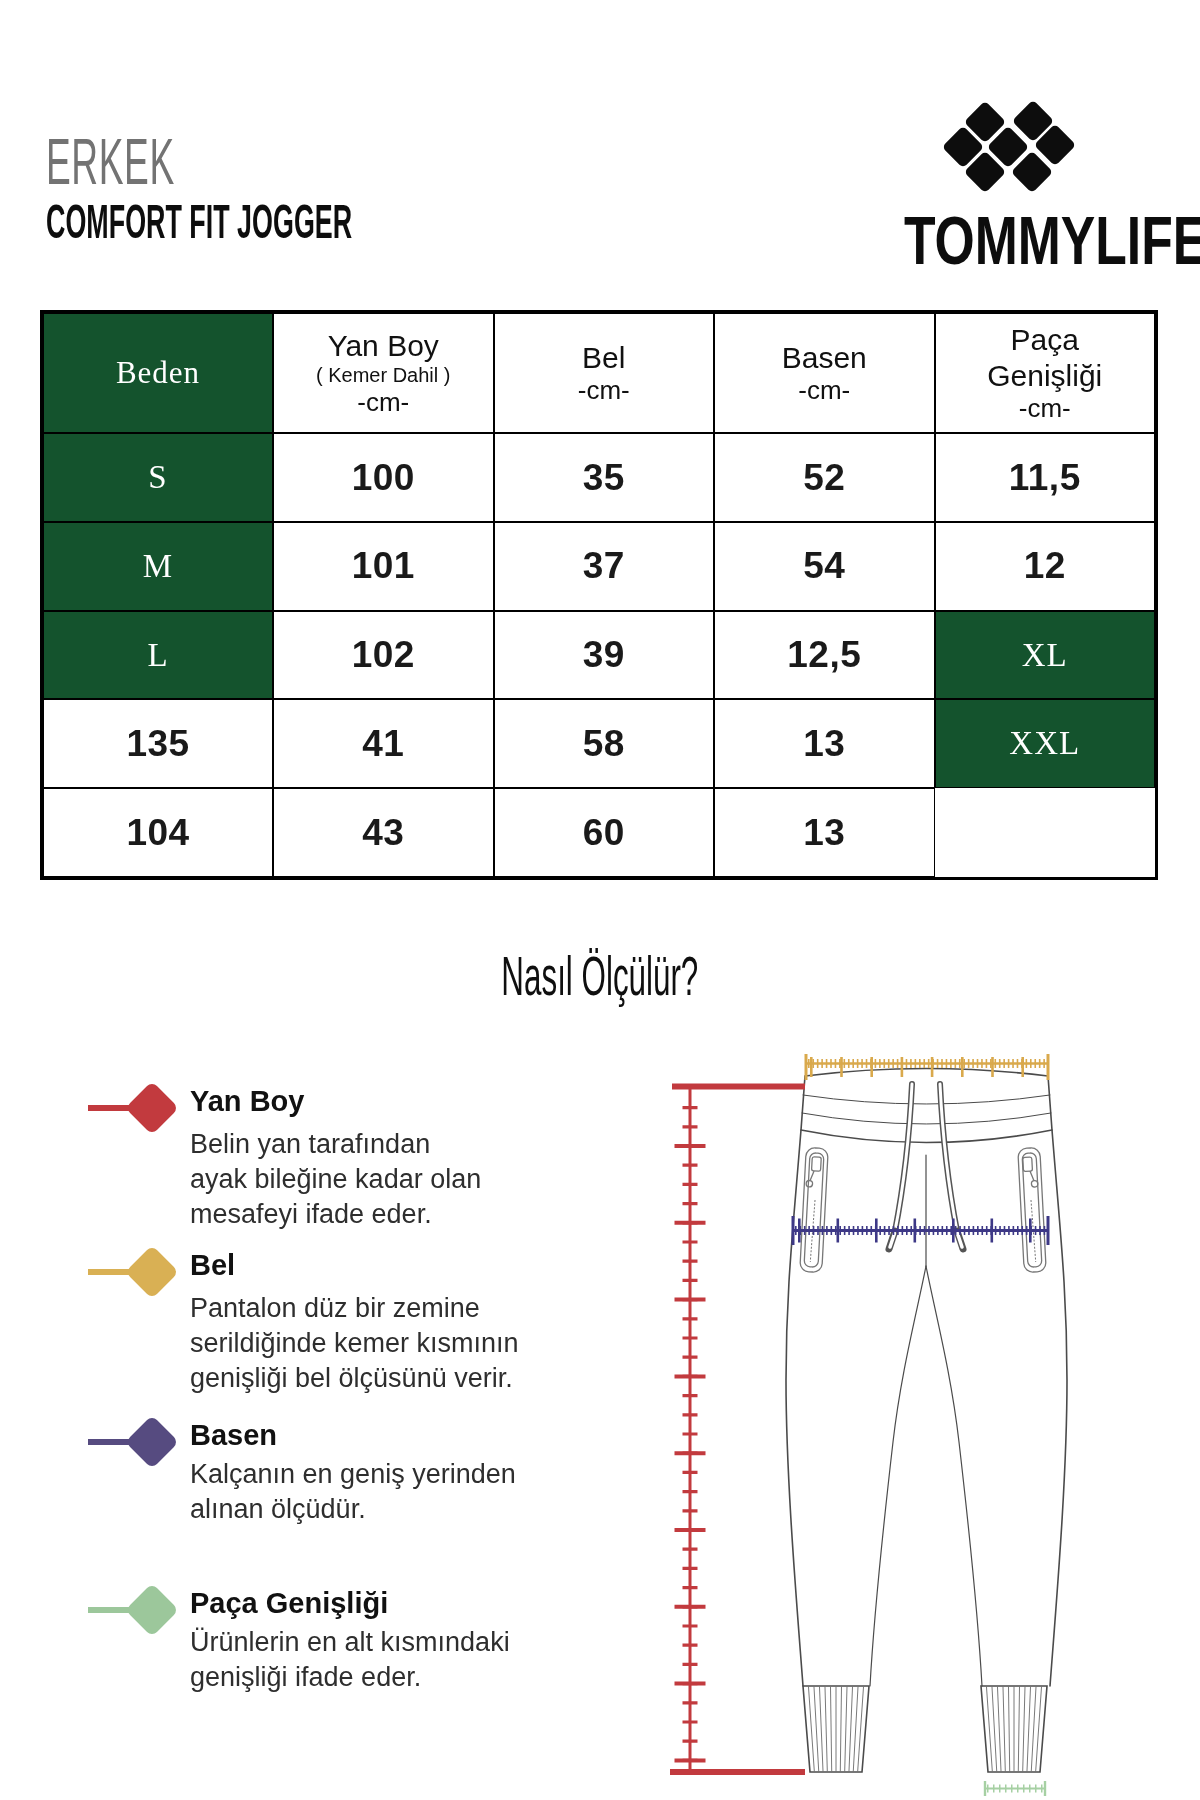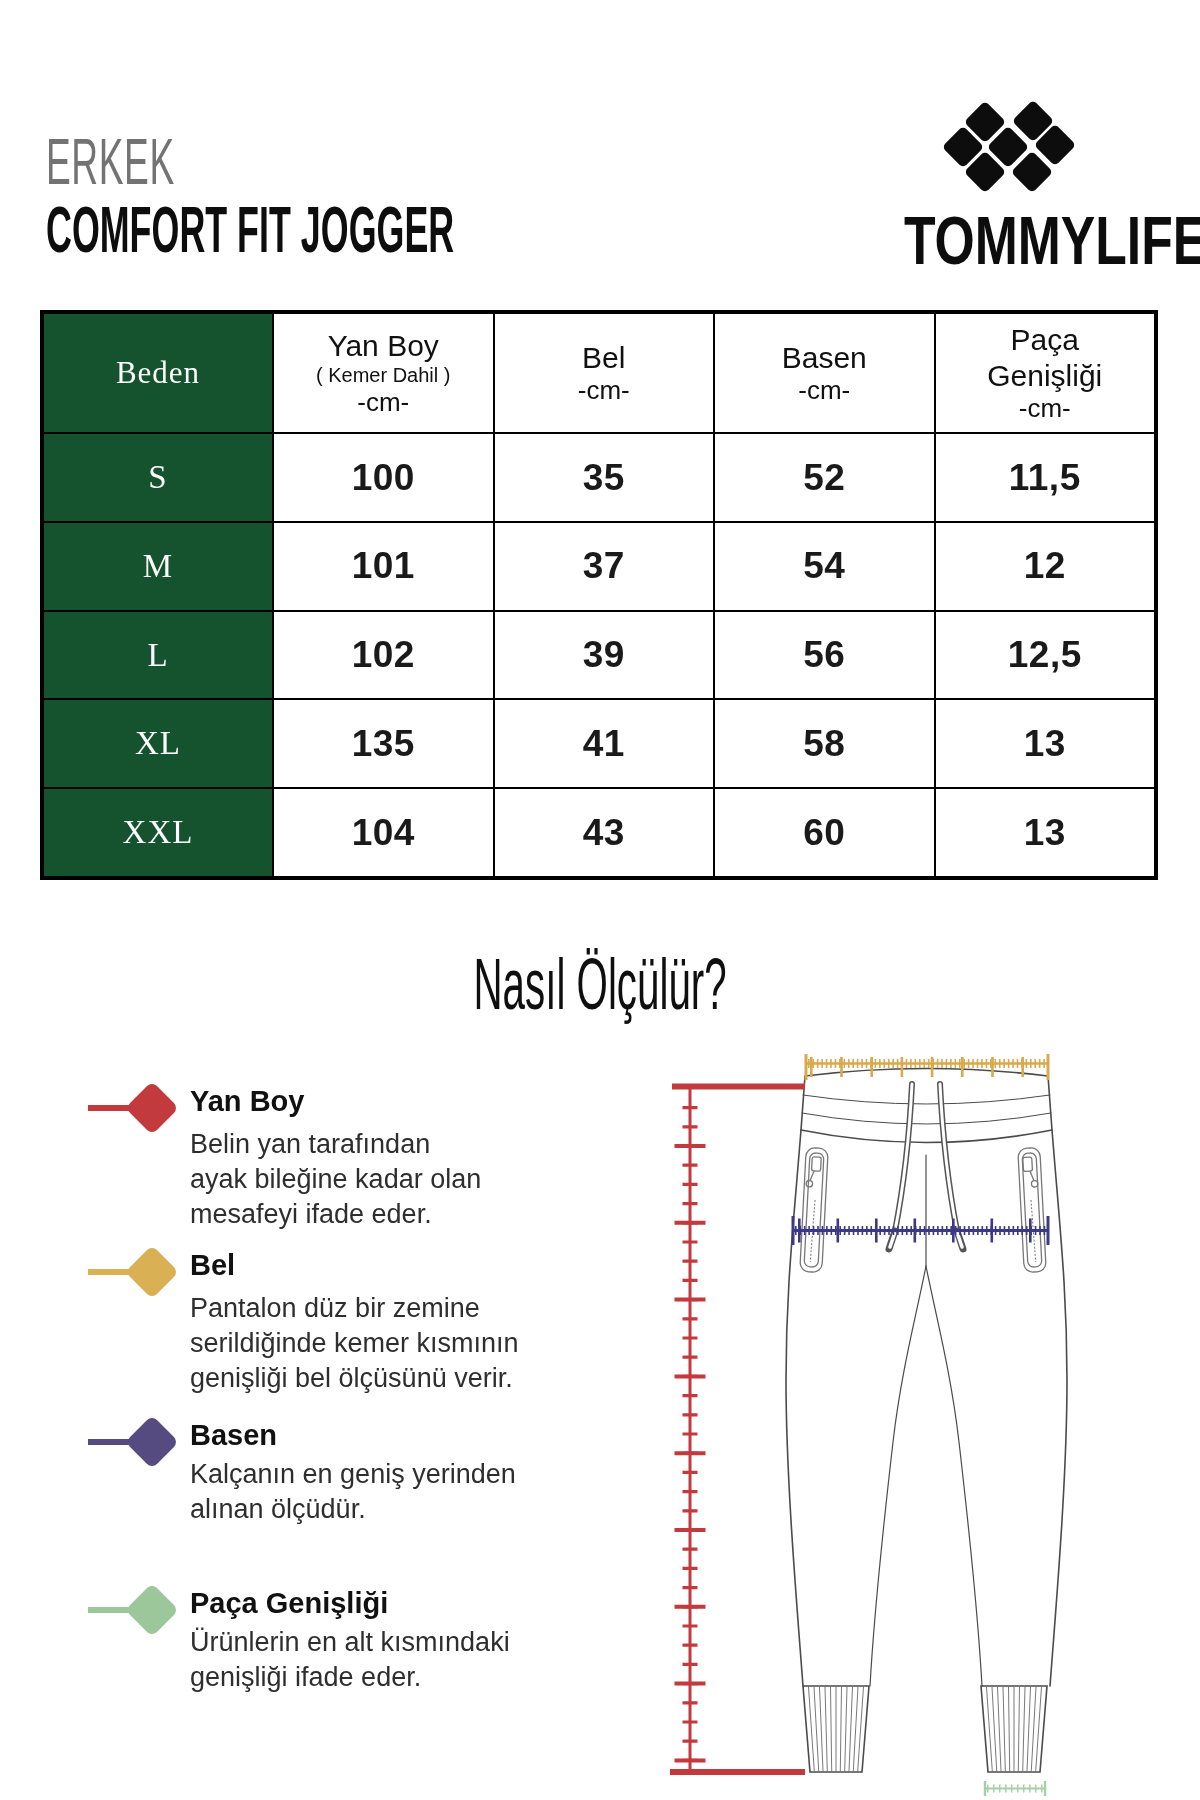--- a/index.html
+++ b/index.html
@@ -9,21 +9,21 @@
   }
   .cond { display:inline-block; white-space:nowrap; }
 
   
   .cat-title {
     position:absolute; left:46px; top:130px; font-size:64px; font-weight:400;
     color:#737373; line-height:1;
   }
   .cat-title .cond { transform:scaleX(0.58); transform-origin:0 50%; letter-spacing:1px; }
   .prod-title {
-    position:absolute; left:46px; top:198px; font-size:64px; font-weight:800;
+    position:absolute; left:46px; top:198px; font-size:48px; font-weight:800;
     color:#0d0d0d; line-height:1;
   }
   .prod-title .cond { transform:scaleX(0.56); transform-origin:0 50%; }
   .brand-logo { position:absolute; left:937px; top:100px; }
   .brand-name {
     position:absolute; left:856px; top:206px; width:300px; text-align:center;
     font-size:68px; font-weight:800; color:#0d0d0d; line-height:1;
   }
   .brand-name .cond { transform:scaleX(0.76); transform-origin:50% 50%; }
 
@@ -42,21 +42,21 @@
   .h-main { font-size:30px; color:#111; }
   .size-col .h-main { color:#fff; font-size:31px; letter-spacing:1px; }
   .h-sub  { font-size:20px; color:#111; }
   .h-unit { font-size:26px; color:#111; }
   .v-cell { font-size:37px; letter-spacing:0.5px; color:#1a1a1a;font-weight:bold; }
   .s-cell { font-size:33px; letter-spacing:1px; }
 
   
   .guide-title {
     position:absolute; left:0; top:948px; width:1200px; text-align:center;
-    font-size:72px; font-weight:500; color:#0f0f0f; line-height:1;
+    font-size:56px; font-weight:500; color:#0f0f0f; line-height:1;
   }
   .guide-title .cond { transform:scaleX(0.56); transform-origin:50% 50%; }
 
   
   .l-line { position:absolute; left:88px; width:64px; height:6px; }
   .l-diamond {
     position:absolute; left:133px; width:38px; height:38px; border-radius:7px;
     transform:rotate(45deg);
   }
   .c-red    { background:#C23A3E; }
@@ -151,23 +151,20 @@
       </div>
 
     <div class="cell size-col s-cell">
         <span>L</span>
       </div>
     <div class="cell v-cell">
         <span>102</span>
       </div>
     <div class="cell v-cell">
         <span>39</span>
-      </div>
-    <div class="cell v-cell">
-        <span>56</span>
       </div>
     <div class="cell v-cell">
         <span>12,5</span>
       </div>
 
     <div class="cell size-col s-cell">
         <span>XL</span>
       </div>
     <div class="cell v-cell">
         <span>135</span>

